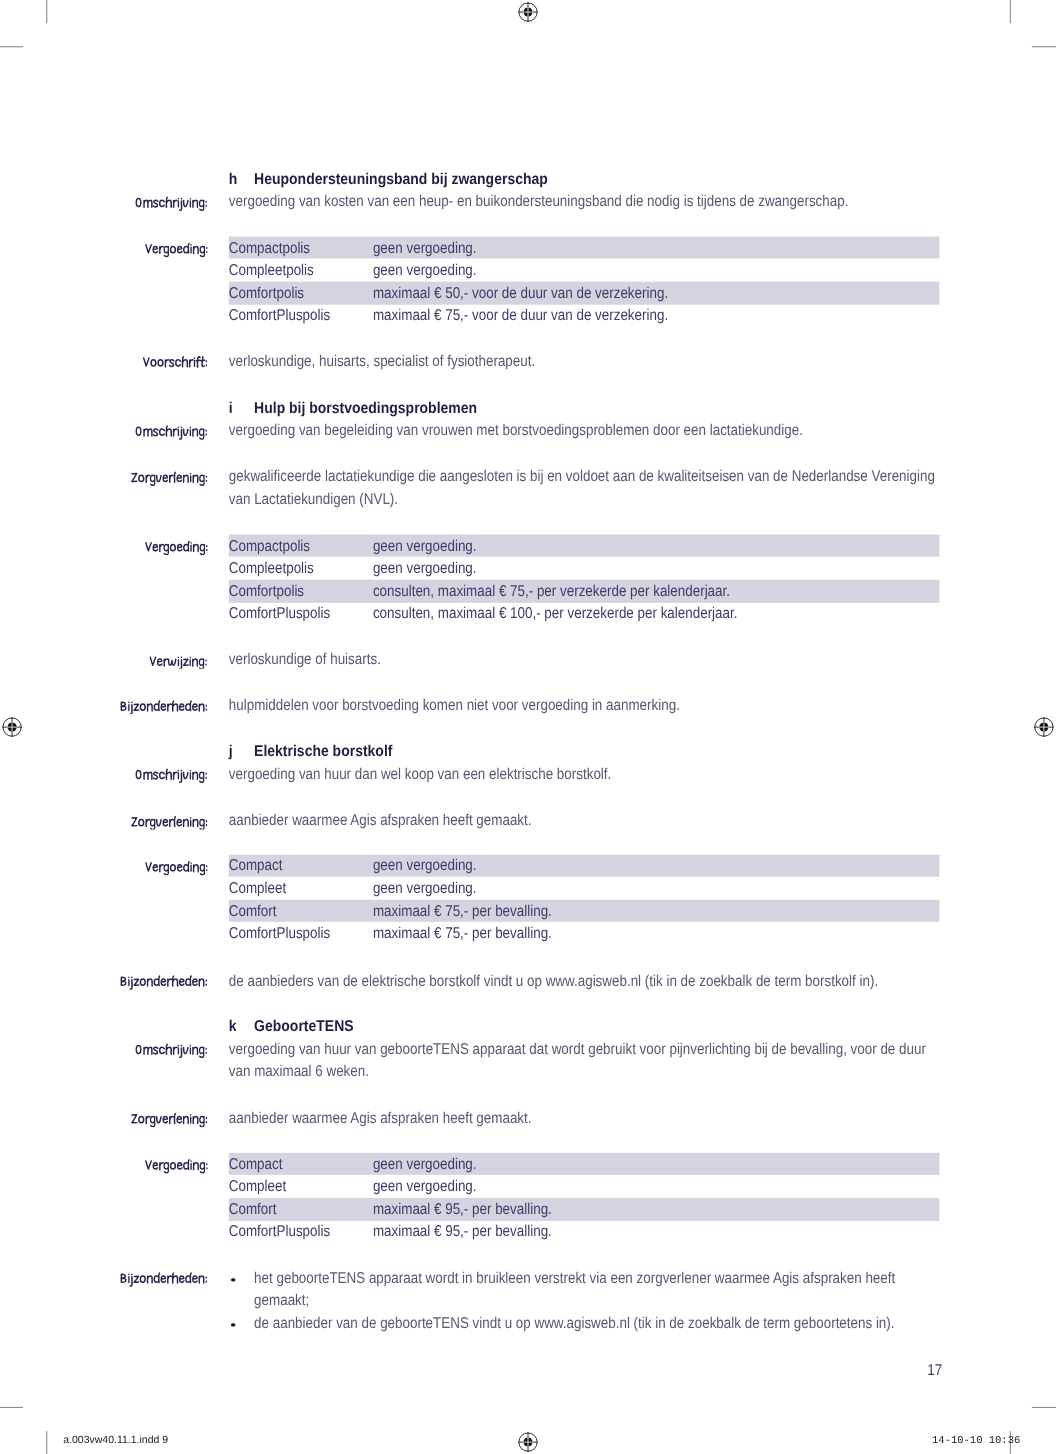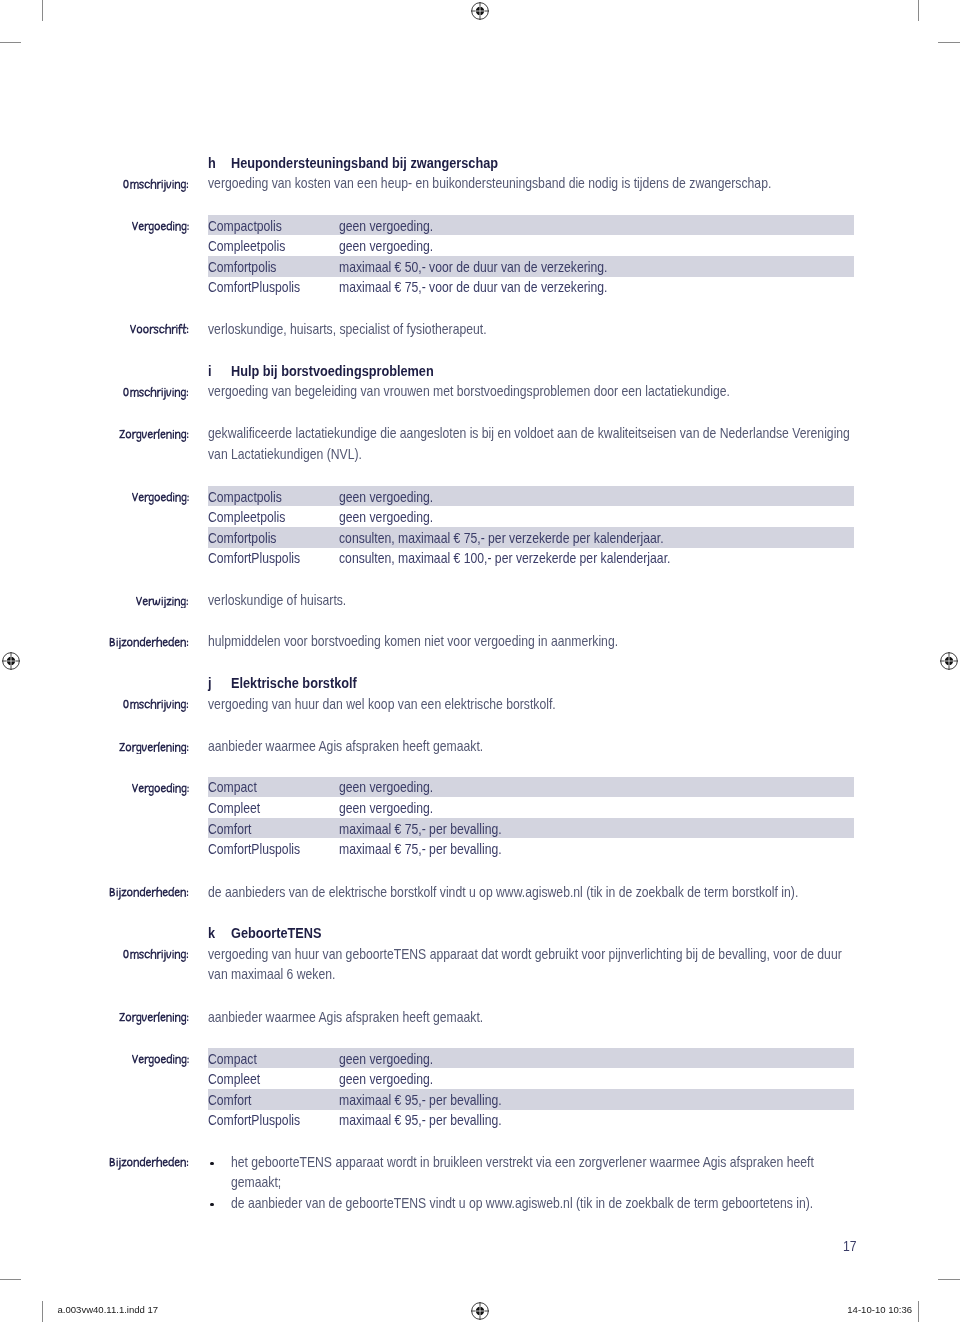--- a/index.html
+++ b/index.html
@@ -389,15 +389,15 @@
         <path d="M11,-42 C23,-43 38,-45 57,-48 C56,-65 48,-73 35,-73 C20,-73 10,-59 10,-40 C10,-20 20,-8 34,-8 C44,-8 51,-12 58,-21" transform="translate(753.30,0) scale(0.9400,1)"></path>
         <path d="M12,-71 C12,-48 11,-22 12,0 M12,-48 C19,-64 30,-73 41,-73 C54,-73 60,-64 60,-48 L60,0" transform="translate(819.10,0) scale(0.9811,1)"></path>
         <path d="M13,-60 C13,-57 13,-56 13,-54 M13,-18 C13,-15 13,-14 13,-12" transform="translate(891.70,0) scale(0.9393,1)"></path>
       </svg></div>
     <div class="dot" style="left:210.40px;top:1161.50px;"></div>
     <div class="txt" style="left:230.80px;top:1151.60px;">het geboorteTENS apparaat wordt in bruikleen verstrekt via een zorgverlener waarmee Agis afspraken heeft</div>
     <div class="txt" style="left:230.80px;top:1172.20px;">gemaakt;</div>
     <div class="dot" style="left:210.40px;top:1202.70px;"></div>
     <div class="txt" style="left:230.80px;top:1192.80px;">de aanbieder van de geboorteTENS vindt u op www.agisweb.nl (tik in de zoekbalk de term geboortetens in).</div>
   <div class="folio" style="left:842.5px;top:1236.2px;">17</div>
-  <div class="fnote" style="left:57.5px;top:1304.4px;">a.003vw40.11.1.indd   17</div>
-  <div class="fnote" style="left:847.3px;top:1304.4px;">14-10-10   10:36</div>
+  <div class="fnote" style="left:57.5px;top:1304.4px;">a.003vw40.11.1.indd   9</div>
+  <div class="fnote" style="left:847.3px;top:1304.4px;font-family:Liberation Mono, monospace;">14-10-10   10:36</div>
 </div>
 
 </body></html>

